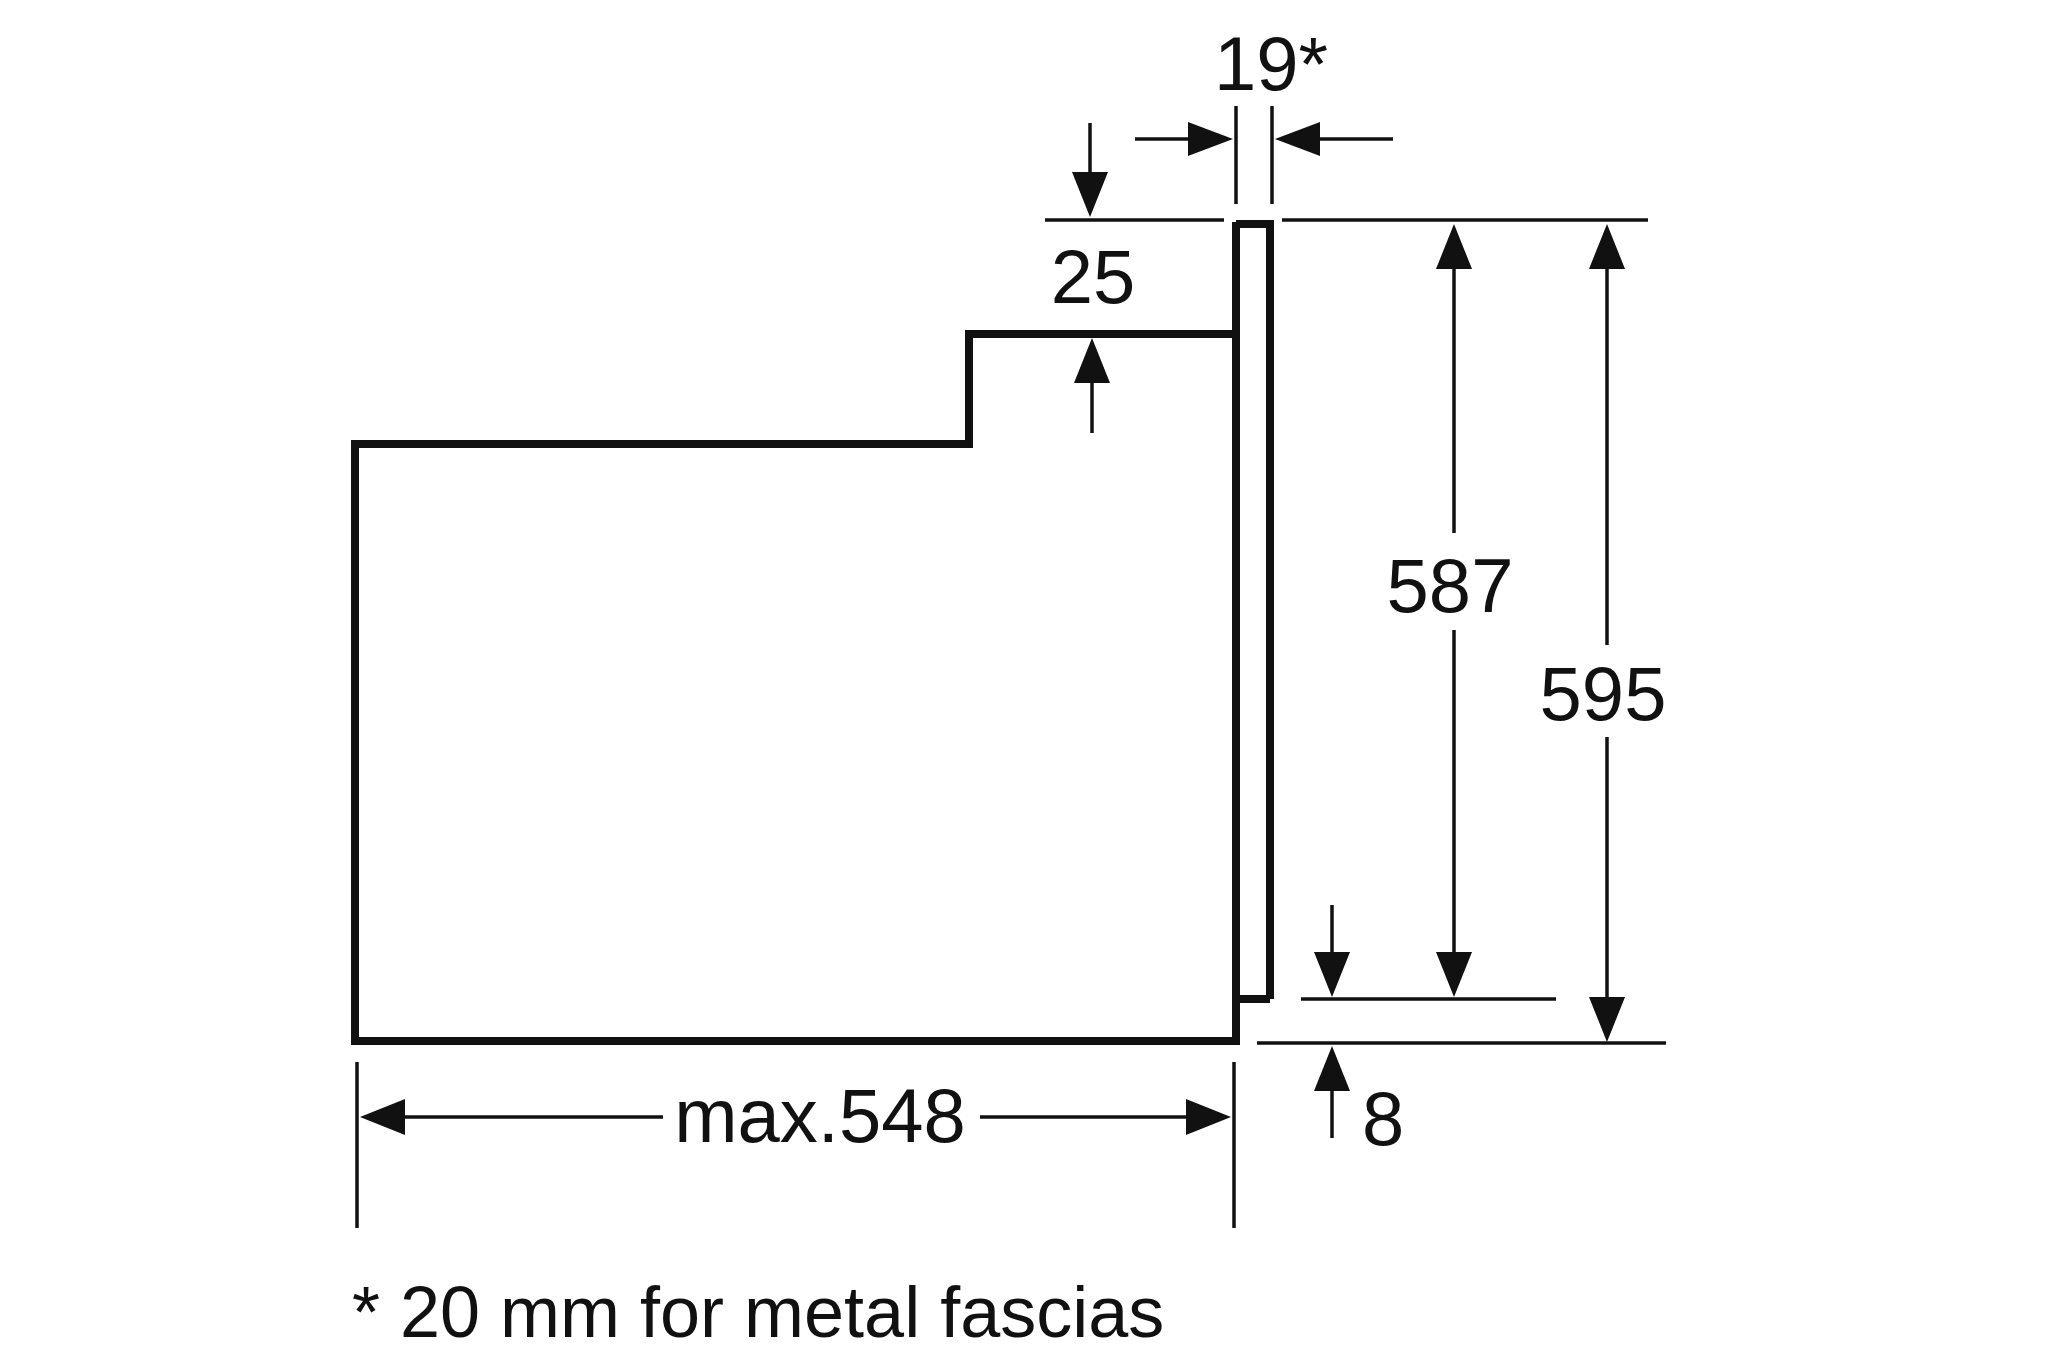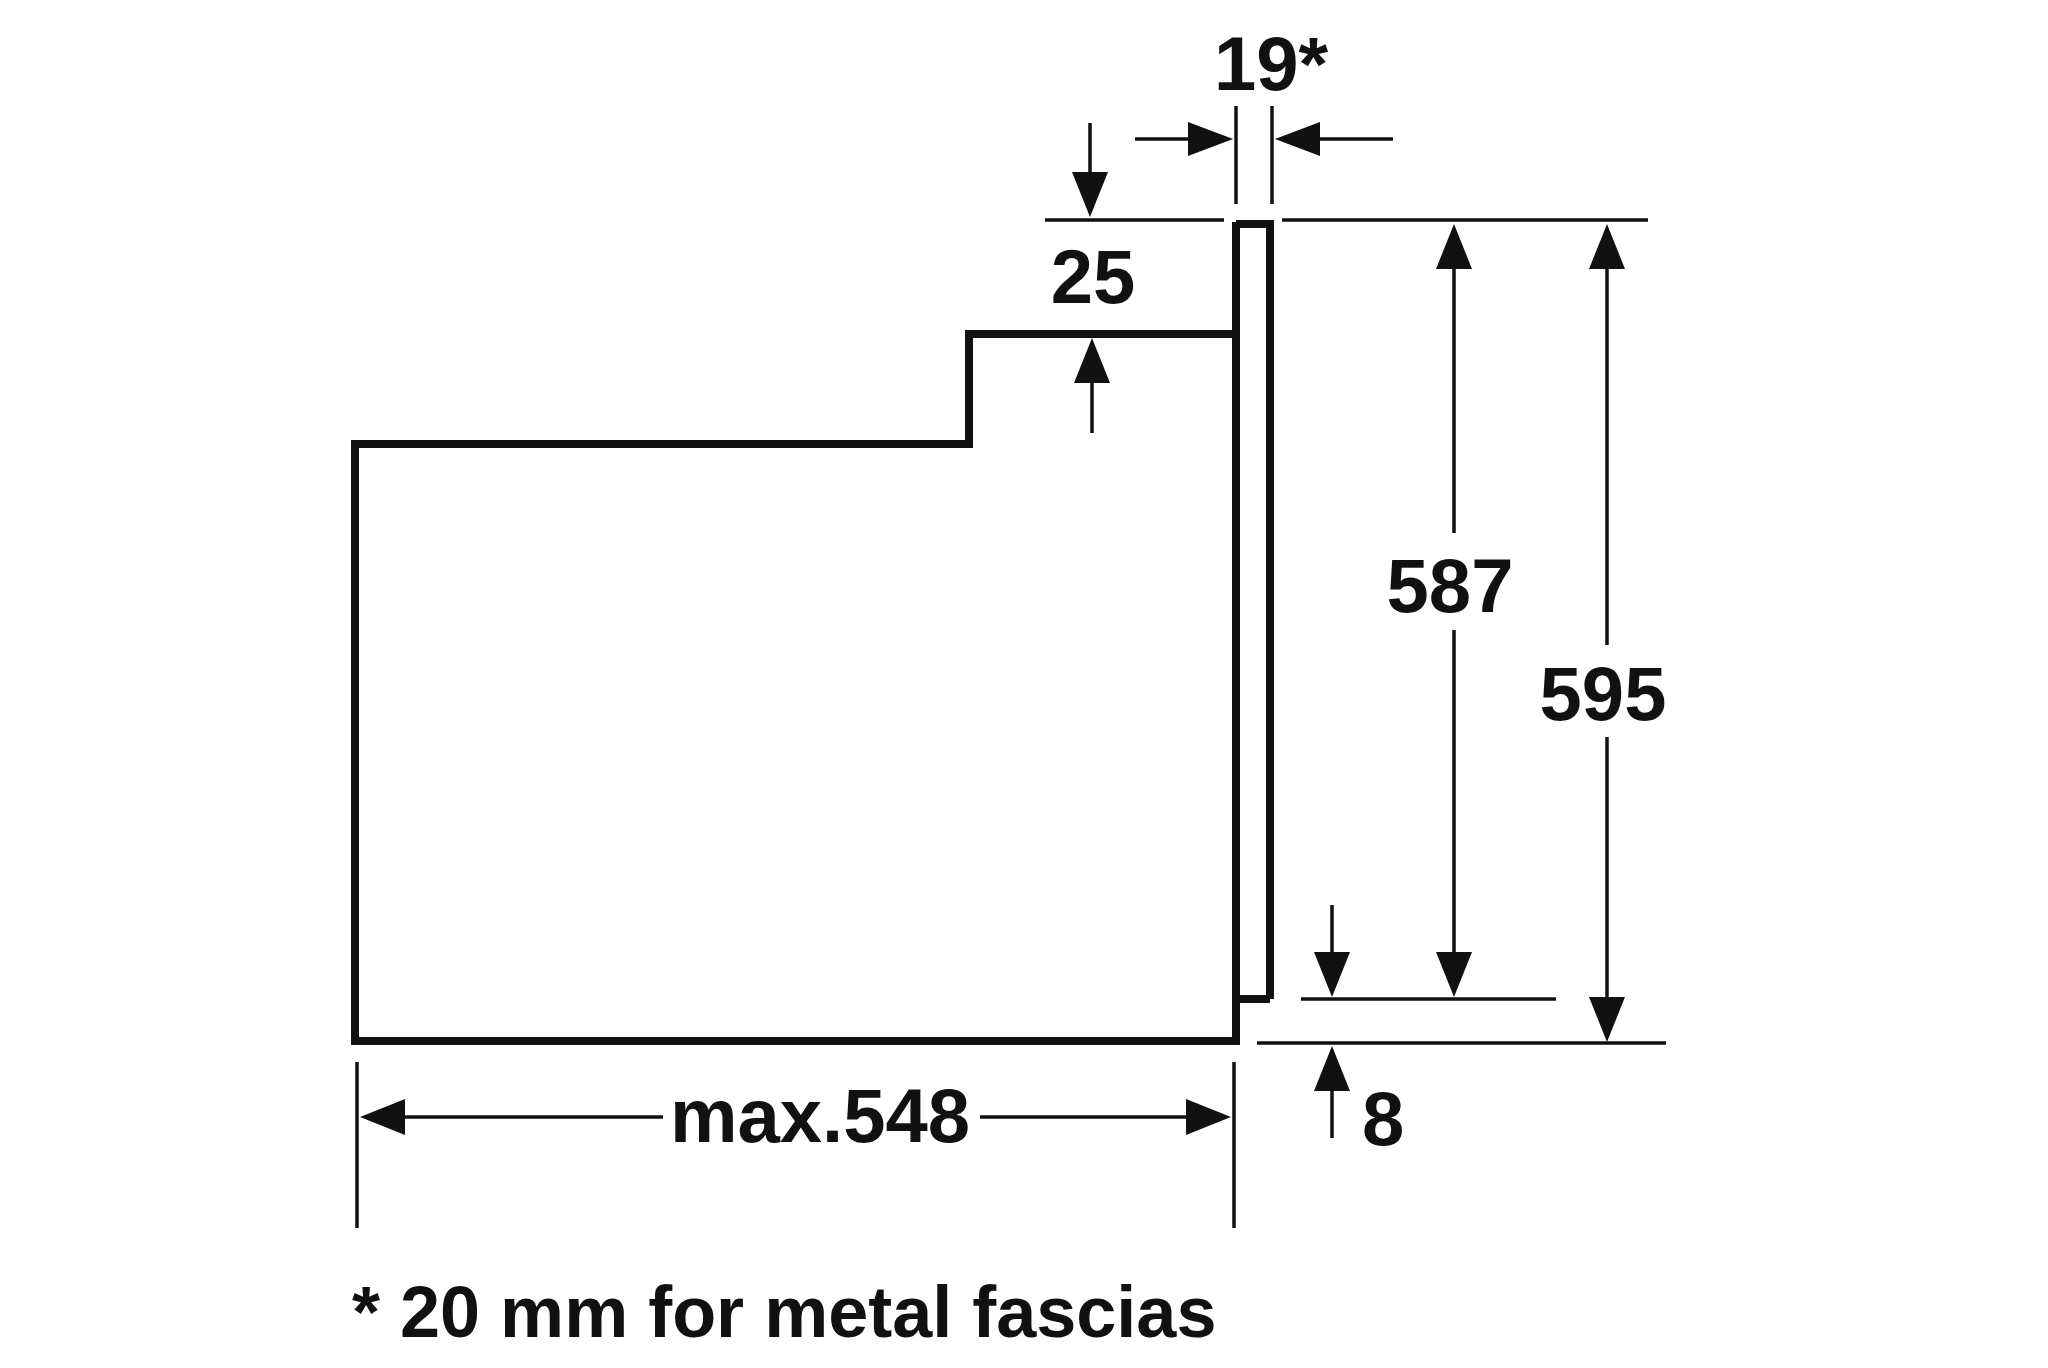--- a/index.html
+++ b/index.html
@@ -5,21 +5,20 @@
   :root { --line-color: #111111; --bg-color: #ffffff; }
   html, body {
     margin: 0; padding: 0;
     background: var(--bg-color);
     width: 2048px; height: 1368px;
     overflow: hidden;
   }
   .stage {
     width: 2048px; height: 1144px;
     background: var(--bg-color);
-    font-weight: bold;
   }
   svg { display: block; color: var(--line-color); }
   .thick { stroke: currentColor; stroke-width: 8; fill: none; stroke-linejoin: miter; stroke-linecap: butt; }
   .thin  { stroke: currentColor; stroke-width: 3.5; fill: none; stroke-linecap: butt; }
   .head  { fill: currentColor; stroke: none; }
   .dim-text {
     font-family: "Liberation Sans", "DejaVu Sans", sans-serif;
     font-size: 76px; fill: currentColor;
   }
   .dim-text.mid { text-anchor: middle; }

